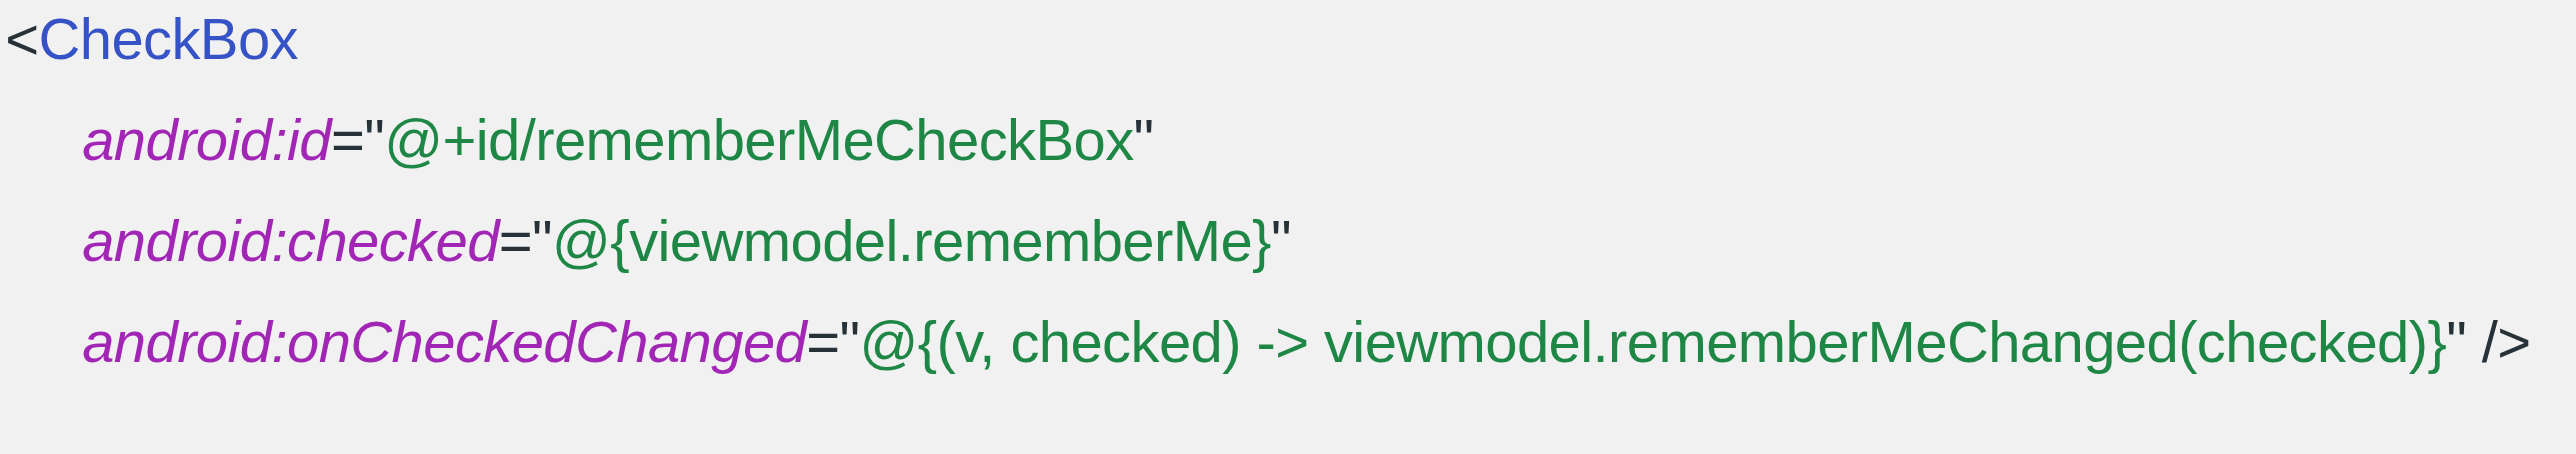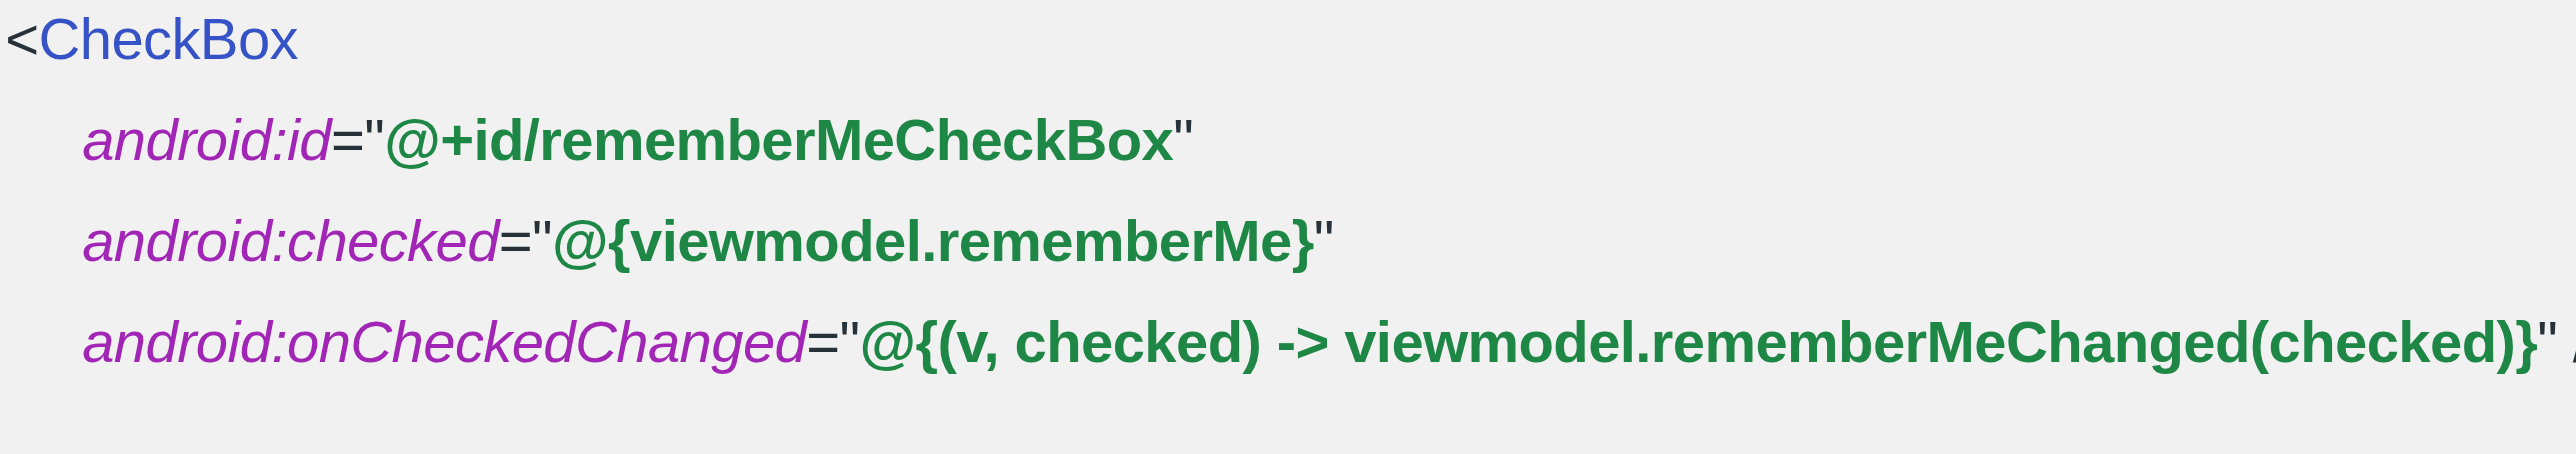--- a/index.html
+++ b/index.html
@@ -24,19 +24,19 @@
   }
   .code-line {
     height: 101px;
   }
   .code-line.indented {
     padding-left: 77px;
   }
   .tok-punctuation { color: var(--c-punct, #263238); }
   .tok-tag         { color: var(--c-tag,   #3552c6); }
   .tok-attribute   { color: var(--c-attr,  #a226b5); font-style: italic; }
-  .tok-value       { color: var(--c-value, #1e8746); font-weight: bold; }
+  .tok-value       { color: var(--c-value, #1e8746); }
 </style>
 </head>
 <body>
 
 <div class="code-block"><div class="code-line"><span class="tok-punctuation">&lt;</span><span class="tok-tag">CheckBox</span></div><div class="code-line indented"><span class="tok-attribute">android:id</span><span class="tok-punctuation">="</span><span class="tok-value">@+id/rememberMeCheckBox</span><span class="tok-punctuation">"</span></div><div class="code-line indented"><span class="tok-attribute">android:checked</span><span class="tok-punctuation">="</span><span class="tok-value">@{viewmodel.rememberMe}</span><span class="tok-punctuation">"</span></div><div class="code-line indented"><span class="tok-attribute">android:onCheckedChanged</span><span class="tok-punctuation">="</span><span class="tok-value">@{(v, checked) -&gt; viewmodel.rememberMeChanged(checked)}</span><span class="tok-punctuation">" /&gt;</span></div></div>
 
 
 </body></html>

